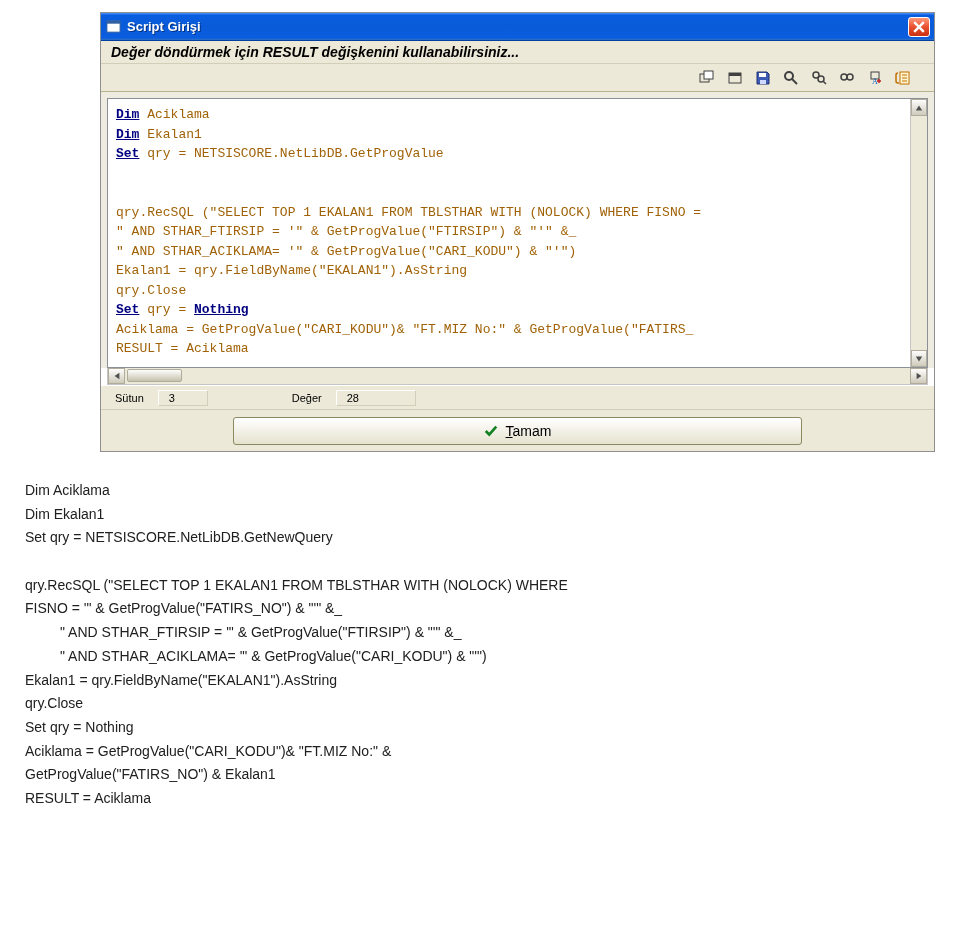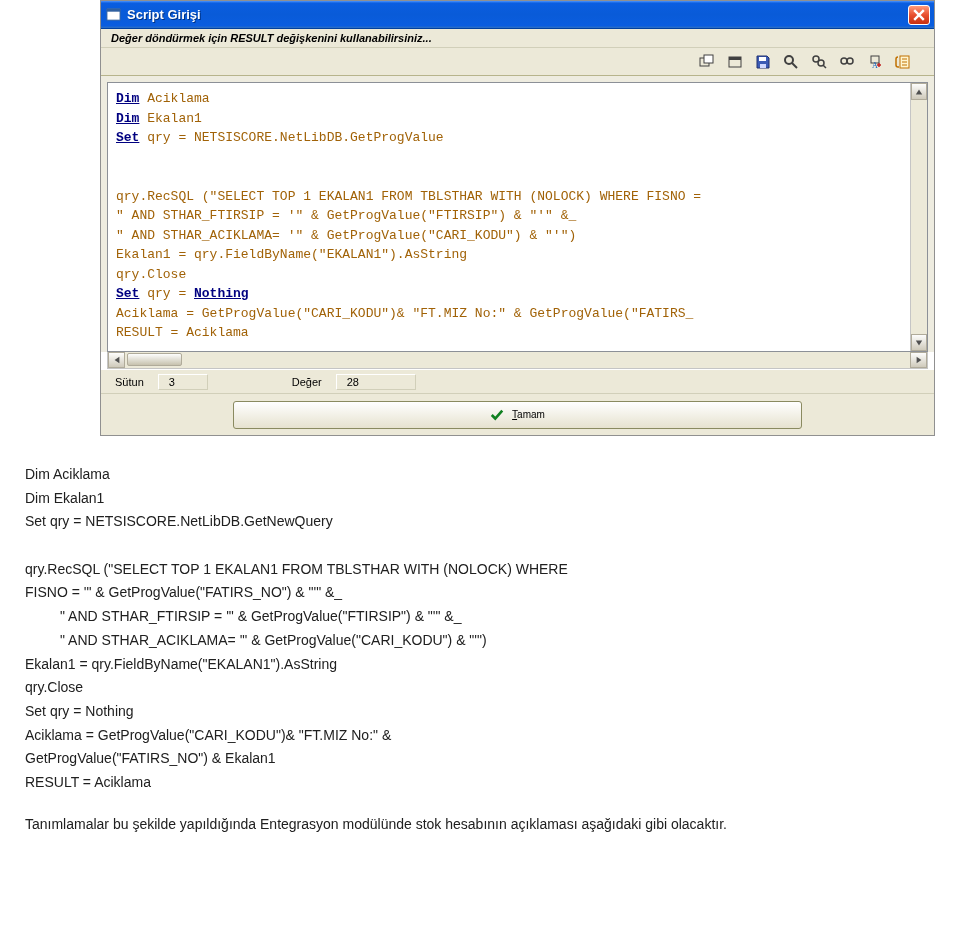--- a/index.html
+++ b/index.html
@@ -5,21 +5,21 @@
   * { box-sizing: border-box; }
   body {
     margin: 0;
     padding: 0;
     background: #ffffff;
     font-family: Tahoma, Verdana, sans-serif;
     font-size: 13px;
     color: #1a1a1a;
     width: 960px;
   }
-  .page { padding: 0 0 30px 0; }
+  .page { padding: 12px 0 30px 0; }
 
   
   .dialog-wrap {
     margin: 0 0 0 100px;
     width: 835px;
     border: 1px solid #909090;
   }
   .titlebar {
     display: flex;
     align-items: center;
@@ -47,21 +47,21 @@
     border-radius: 3px;
     display: inline-flex; align-items: center; justify-content: center;
     color: #fff;
   }
   .close-btn svg { width: 12px; height: 12px; }
 
   .hintbar {
     background: #ece9d8;
     padding: 3px 10px;
     border-bottom: 1px solid #d1cfb9;
-    font-size: 11px;
+    font-size: 14px;
     font-weight: bold;
     font-style: italic;
     color: #000;
   }
 
   .toolbar {
     background: #ece9d8;
     height: 28px;
     display: flex;
     align-items: center;
@@ -169,21 +169,21 @@
   .btn {
     flex: 1;
     height: 28px;
     background: linear-gradient(to bottom, #ffffff, #e6e2cf);
     border: 1px solid #8a8a60;
     border-radius: 3px;
     display: flex;
     align-items: center;
     justify-content: center;
     gap: 8px;
-    font-size: 10px;
+    font-size: 14px;
     color: #000;
     font-family: Tahoma, sans-serif;
   }
   .btn .u { text-decoration: underline; }
   .btn svg { width:14px; height:14px; }
 
   
   .doc-text {
     margin: 28px 0 0 25px;
     font-family: Verdana, Tahoma, sans-serif;
@@ -353,16 +353,15 @@
     <p>qry.RecSQL ("SELECT TOP 1 EKALAN1 FROM TBLSTHAR WITH (NOLOCK) WHERE</p>
     <p>FISNO = '" &amp; GetProgValue("FATIRS_NO") &amp; "'" &amp;_</p>
     <p>&nbsp;&nbsp;&nbsp;&nbsp;&nbsp;&nbsp;&nbsp;&nbsp;&nbsp;" AND STHAR_FTIRSIP = '" &amp; GetProgValue("FTIRSIP") &amp; "'" &amp;_</p>
     <p>&nbsp;&nbsp;&nbsp;&nbsp;&nbsp;&nbsp;&nbsp;&nbsp;&nbsp;" AND STHAR_ACIKLAMA= '" &amp; GetProgValue("CARI_KODU") &amp; "'")</p>
     <p>Ekalan1 = qry.FieldByName("EKALAN1").AsString</p>
     <p>qry.Close</p>
     <p>Set qry = Nothing</p>
     <p>Aciklama = GetProgValue("CARI_KODU")&amp; "FT.MIZ No:" &amp;</p>
     <p>GetProgValue("FATIRS_NO") &amp; Ekalan1</p>
     <p>RESULT = Aciklama</p>
-    <p class="para">Tanımlamalar bu şekilde yapıldığında Entegrasyon modülünde stok hesabının açıklaması aşağıdaki gibi olacaktır.</p>
   </div>
 
 </div>
 
 </body></html>

